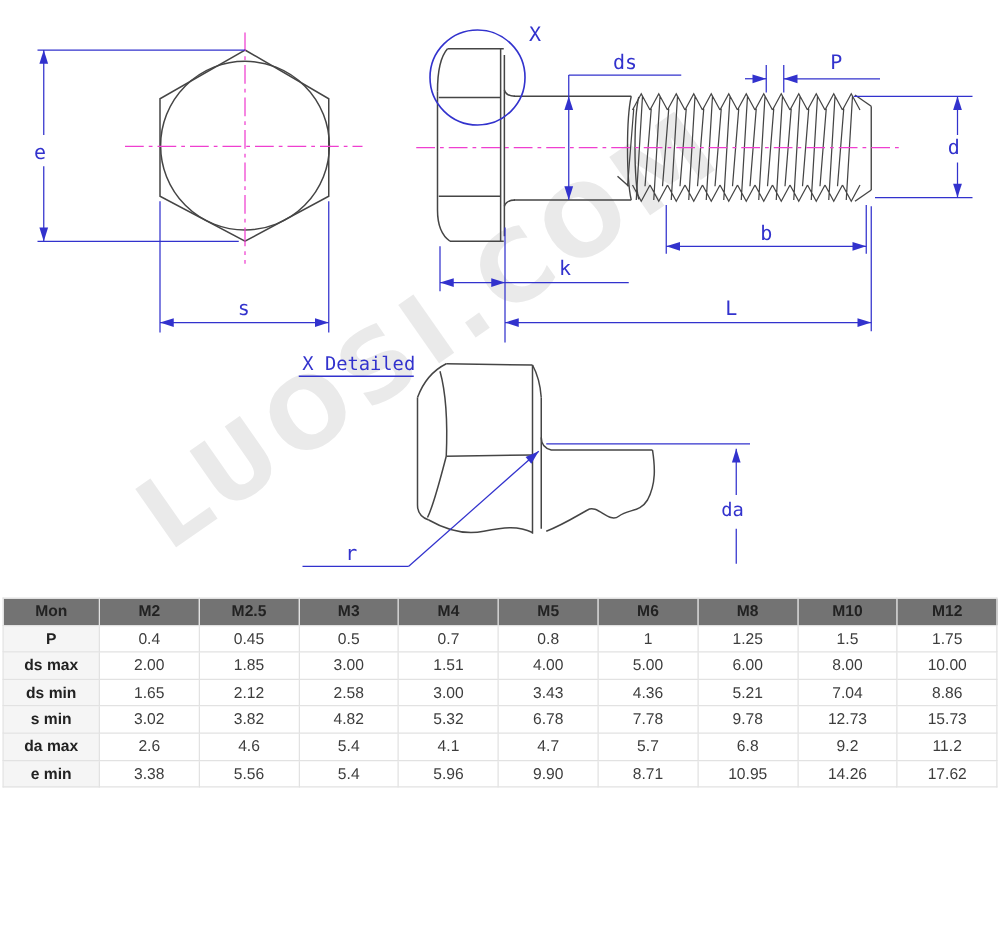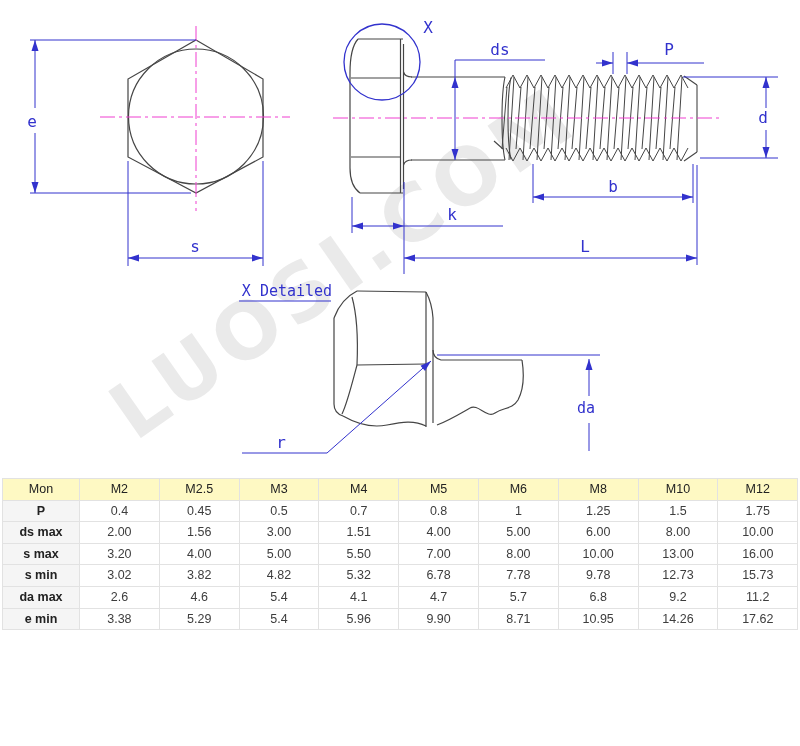--- a/index.html
+++ b/index.html
@@ -9,21 +9,21 @@
   .dim-label{fill:#3232cd;font-size:16px;}
   .dim-label-sm{fill:#3232cd;font-size:15px;}
   .watermark-text{fill:#eaeaea;font-size:78px;font-weight:bold;letter-spacing:6px;
     font-family:"DejaVu Sans", sans-serif;}
   .spec-table-wrap{margin:6px 0 0 2px;}
   table.spec{border-collapse:collapse;table-layout:fixed;width:796px;}
   table.spec col.c0{width:77px;}
   table.spec col.cn{width:79.8px;}
   table.spec th, table.spec td{border:1px solid #e2e2e2;height:20.6px;padding:0;
     text-align:center;vertical-align:middle;font-size:12.5px;line-height:20.6px;}
-  table.spec th{background:#fef9c3;font-weight:normal;color:#222;}
+  table.spec th{background:#737373;font-weight:bold;color:#222;}
   table.spec td.rowlabel{background:#f5f5f5;font-weight:bold;color:#222;}
   table.spec td.val{background:#fff;color:#3d3d3d;font-weight:normal;}
 </style>
 </head>
 <body>
 
 <div class="drawing-wrap">
 <svg width="800" height="472" viewBox="0 0 800 472">
   <defs>
     <marker id="ah" orient="auto-start-reverse" markerUnits="userSpaceOnUse" markerWidth="12" markerHeight="8" refX="11.5" refY="4">
@@ -214,40 +214,40 @@
           <td class="val">0.7</td>
           <td class="val">0.8</td>
           <td class="val">1</td>
           <td class="val">1.25</td>
           <td class="val">1.5</td>
           <td class="val">1.75</td>
         </tr>
         <tr>
           <td class="rowlabel">ds max</td>
           <td class="val">2.00</td>
-          <td class="val">1.56</td>
+          <td class="val">1.85</td>
           <td class="val">3.00</td>
           <td class="val">1.51</td>
           <td class="val">4.00</td>
           <td class="val">5.00</td>
           <td class="val">6.00</td>
           <td class="val">8.00</td>
           <td class="val">10.00</td>
         </tr>
         <tr>
-          <td class="rowlabel">s max</td>
-          <td class="val">3.20</td>
-          <td class="val">4.00</td>
-          <td class="val">5.00</td>
-          <td class="val">5.50</td>
-          <td class="val">7.00</td>
-          <td class="val">8.00</td>
-          <td class="val">10.00</td>
-          <td class="val">13.00</td>
-          <td class="val">16.00</td>
+          <td class="rowlabel">ds min</td>
+          <td class="val">1.65</td>
+          <td class="val">2.12</td>
+          <td class="val">2.58</td>
+          <td class="val">3.00</td>
+          <td class="val">3.43</td>
+          <td class="val">4.36</td>
+          <td class="val">5.21</td>
+          <td class="val">7.04</td>
+          <td class="val">8.86</td>
         </tr>
         <tr>
           <td class="rowlabel">s min</td>
           <td class="val">3.02</td>
           <td class="val">3.82</td>
           <td class="val">4.82</td>
           <td class="val">5.32</td>
           <td class="val">6.78</td>
           <td class="val">7.78</td>
           <td class="val">9.78</td>
@@ -262,21 +262,21 @@
           <td class="val">4.1</td>
           <td class="val">4.7</td>
           <td class="val">5.7</td>
           <td class="val">6.8</td>
           <td class="val">9.2</td>
           <td class="val">11.2</td>
         </tr>
         <tr>
           <td class="rowlabel">e min</td>
           <td class="val">3.38</td>
-          <td class="val">5.29</td>
+          <td class="val">5.56</td>
           <td class="val">5.4</td>
           <td class="val">5.96</td>
           <td class="val">9.90</td>
           <td class="val">8.71</td>
           <td class="val">10.95</td>
           <td class="val">14.26</td>
           <td class="val">17.62</td>
         </tr>
       </tbody>
   </table>

